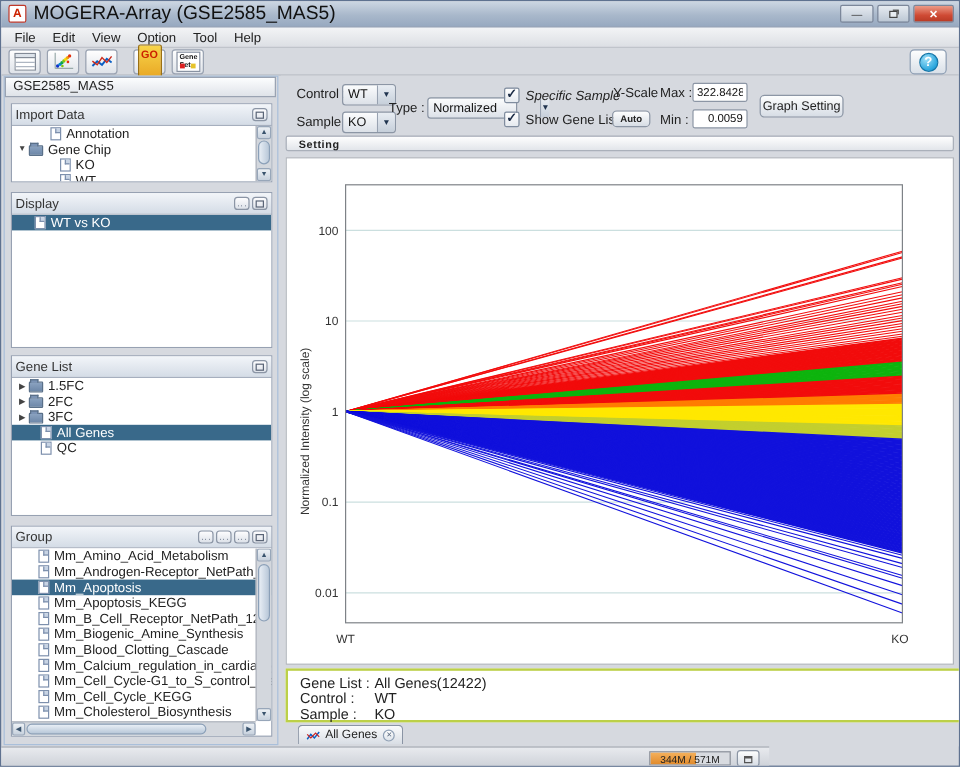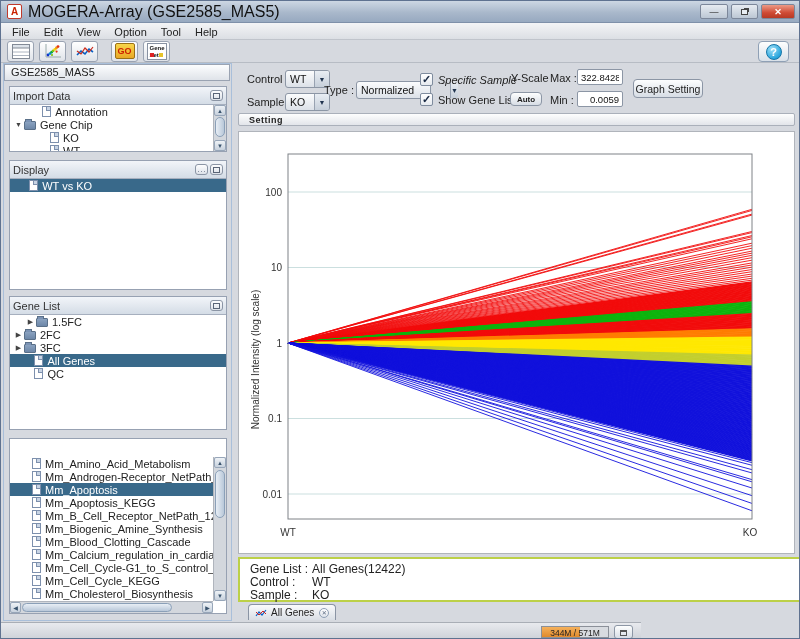--- a/index.html
+++ b/index.html
@@ -26,21 +26,21 @@
     background:linear-gradient(#f3f4f6,#dcdfe4); border-bottom:1px solid #c0c4cb;
     display:flex; align-items:flex-end; padding-left:4px; }
   .menu-item { font-size:11px; color:#222; padding:1px 7px; }
 
   
   .toolbar { position:absolute; left:0; top:39px; width:800px; height:23px;
     background:#d6d9df; border-bottom:1px solid #b7bcc4; display:flex; align-items:center; padding-left:6px; }
   .tbtn { width:27px; height:21px; border:1px solid #9aa3b2; border-radius:3px; margin-right:5px;
     background:linear-gradient(#ffffff,#dfe3e9); display:flex; align-items:center; justify-content:center; }
   .tbtn.gap { margin-left:8px; }
-  .go-face { width:20px; height:16px; background:linear-gradient(#f8d54a,#e9a825); border:1px solid #9a7015;
+  .go-face { width:20px; height:28px; background:linear-gradient(#f8d54a,#e9a825); border:1px solid #9a7015;
     border-radius:2px; color:#cc2200; font-weight:bold; font-size:9px; text-align:center; line-height:15px; }
   .geneset-face { width:20px; height:17px; background:#fff; border:1px solid #8892a2; font-size:6px; font-weight:bold;
     color:#111; line-height:7px; text-align:left; padding:1px 0 0 2px; position:relative; }
   .geneset-face::after { content:""; position:absolute; left:2px; bottom:2px; width:4px; height:4px; background:#d22; }
   .geneset-face::before { content:""; position:absolute; right:3px; bottom:2px; width:4px; height:4px; background:#e6c32a; }
   .help-btn { position:absolute; right:10px; top:40px; width:31px; height:21px; border:1px solid #8fa0b5;
     border-radius:4px; background:linear-gradient(#fdfefe,#d9e0e8); display:flex; align-items:center; justify-content:center; }
   .help-circle { width:16px; height:16px; border-radius:50%; border:1px solid #1576a8;
     background:radial-gradient(circle at 35% 30%, #9fe0f8, #2aa6dd 70%, #1d86bb);
     color:#fff; font-weight:bold; font-size:11px; text-align:center; line-height:15px; }
@@ -247,21 +247,21 @@
         </div>
       </div>
   </div>
 
   <div class="panel" style="top:232px; height:134px;">
     <div class="panel-header">
       <span class="panel-title">Gene List</span>
       <span class="hbtn collapse"></span>
     </div>
     <div class="panel-body">
-        <div class="trow" style="padding-left: 15px; align-items: center;">
+        <div class="trow" style="padding-left: 3px; align-items: center;">
           <span class="arrow">▶</span>
           <span class="icon-folder"></span>
           <span class="tlabel">1.5FC</span>
         </div>
         <div class="trow" style="padding-left: 3px;">
           <span class="arrow">▶</span>
           <span class="icon-folder"></span>
           <span class="tlabel">2FC</span>
         </div>
         <div class="trow" style="padding-left: 3px;">
@@ -276,20 +276,27 @@
         </div>
         <div class="trow" style="padding-left: 13.4px;">
           <span class="arrow"></span>
           <span class="icon-file"></span>
           <span class="tlabel">QC</span>
         </div>
       </div>
   </div>
 
   <div class="panel" style="top:374px; height:176px;">
+    <div class="panel-header">
+      <span class="panel-title">Group</span>
+      <span class="hbtn dots"></span>
+      <span class="hbtn dots"></span>
+      <span class="hbtn dots"></span>
+      <span class="hbtn collapse"></span>
+    </div>
     <div class="panel-body" style="bottom:12px;">
       <div class="trow" style="padding-left: 22px;">
           <span class="icon-file"></span>
           <span class="tlabel">Mm_Amino_Acid_Metabolism</span>
         </div>
         <div class="trow" style="padding-left: 22px;">
           <span class="icon-file"></span>
           <span class="tlabel">Mm_Androgen-Receptor_NetPath_2</span>
         </div>
         <div class="trow selected" style="padding-left: 22px;">

